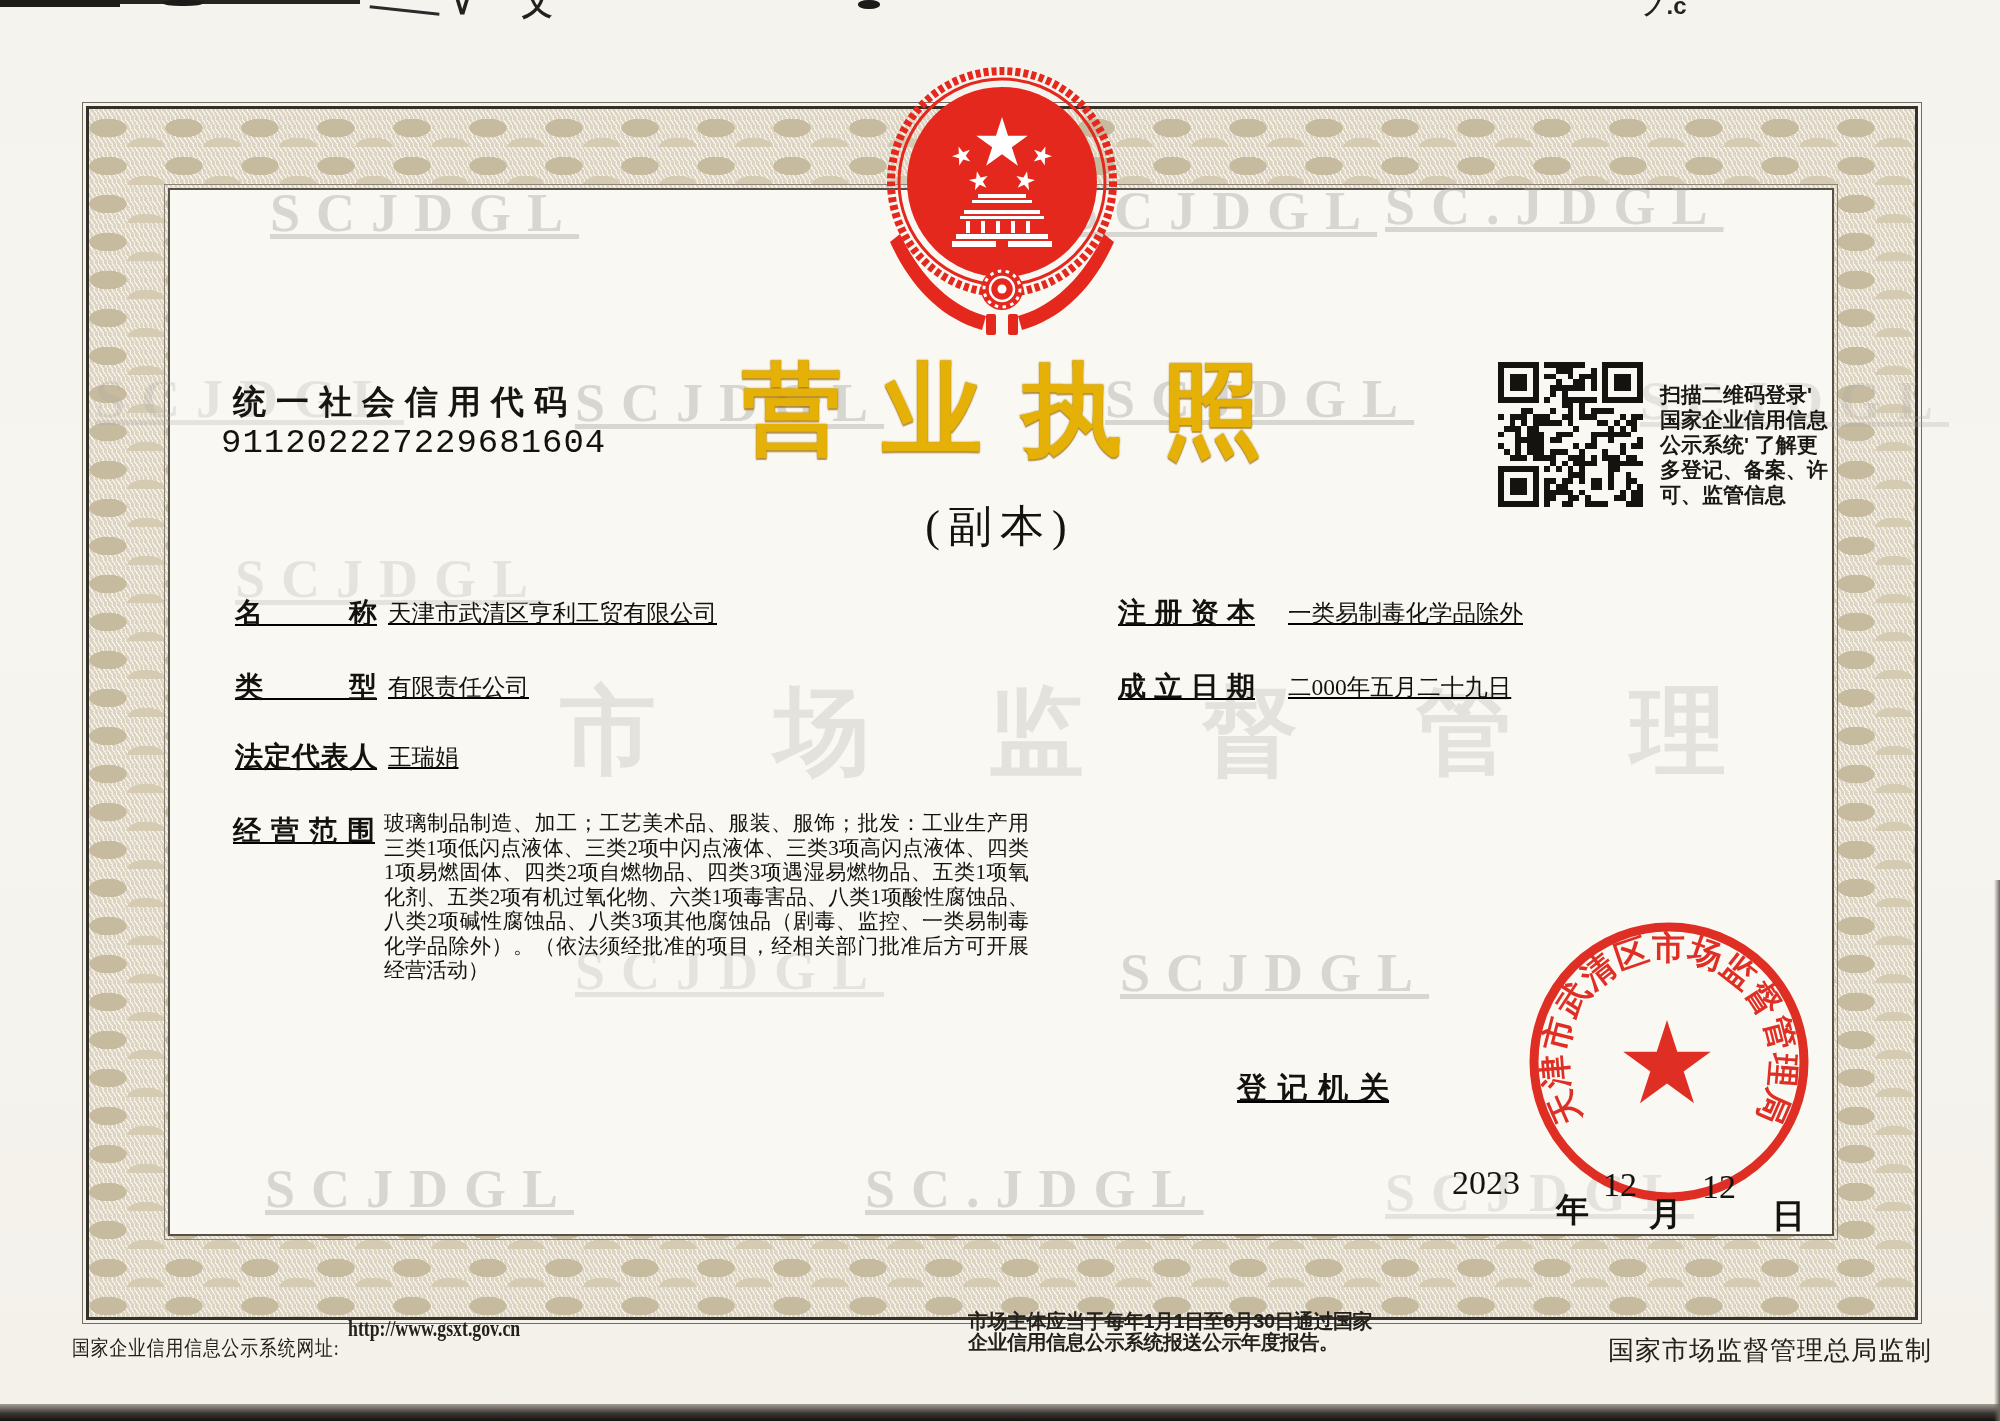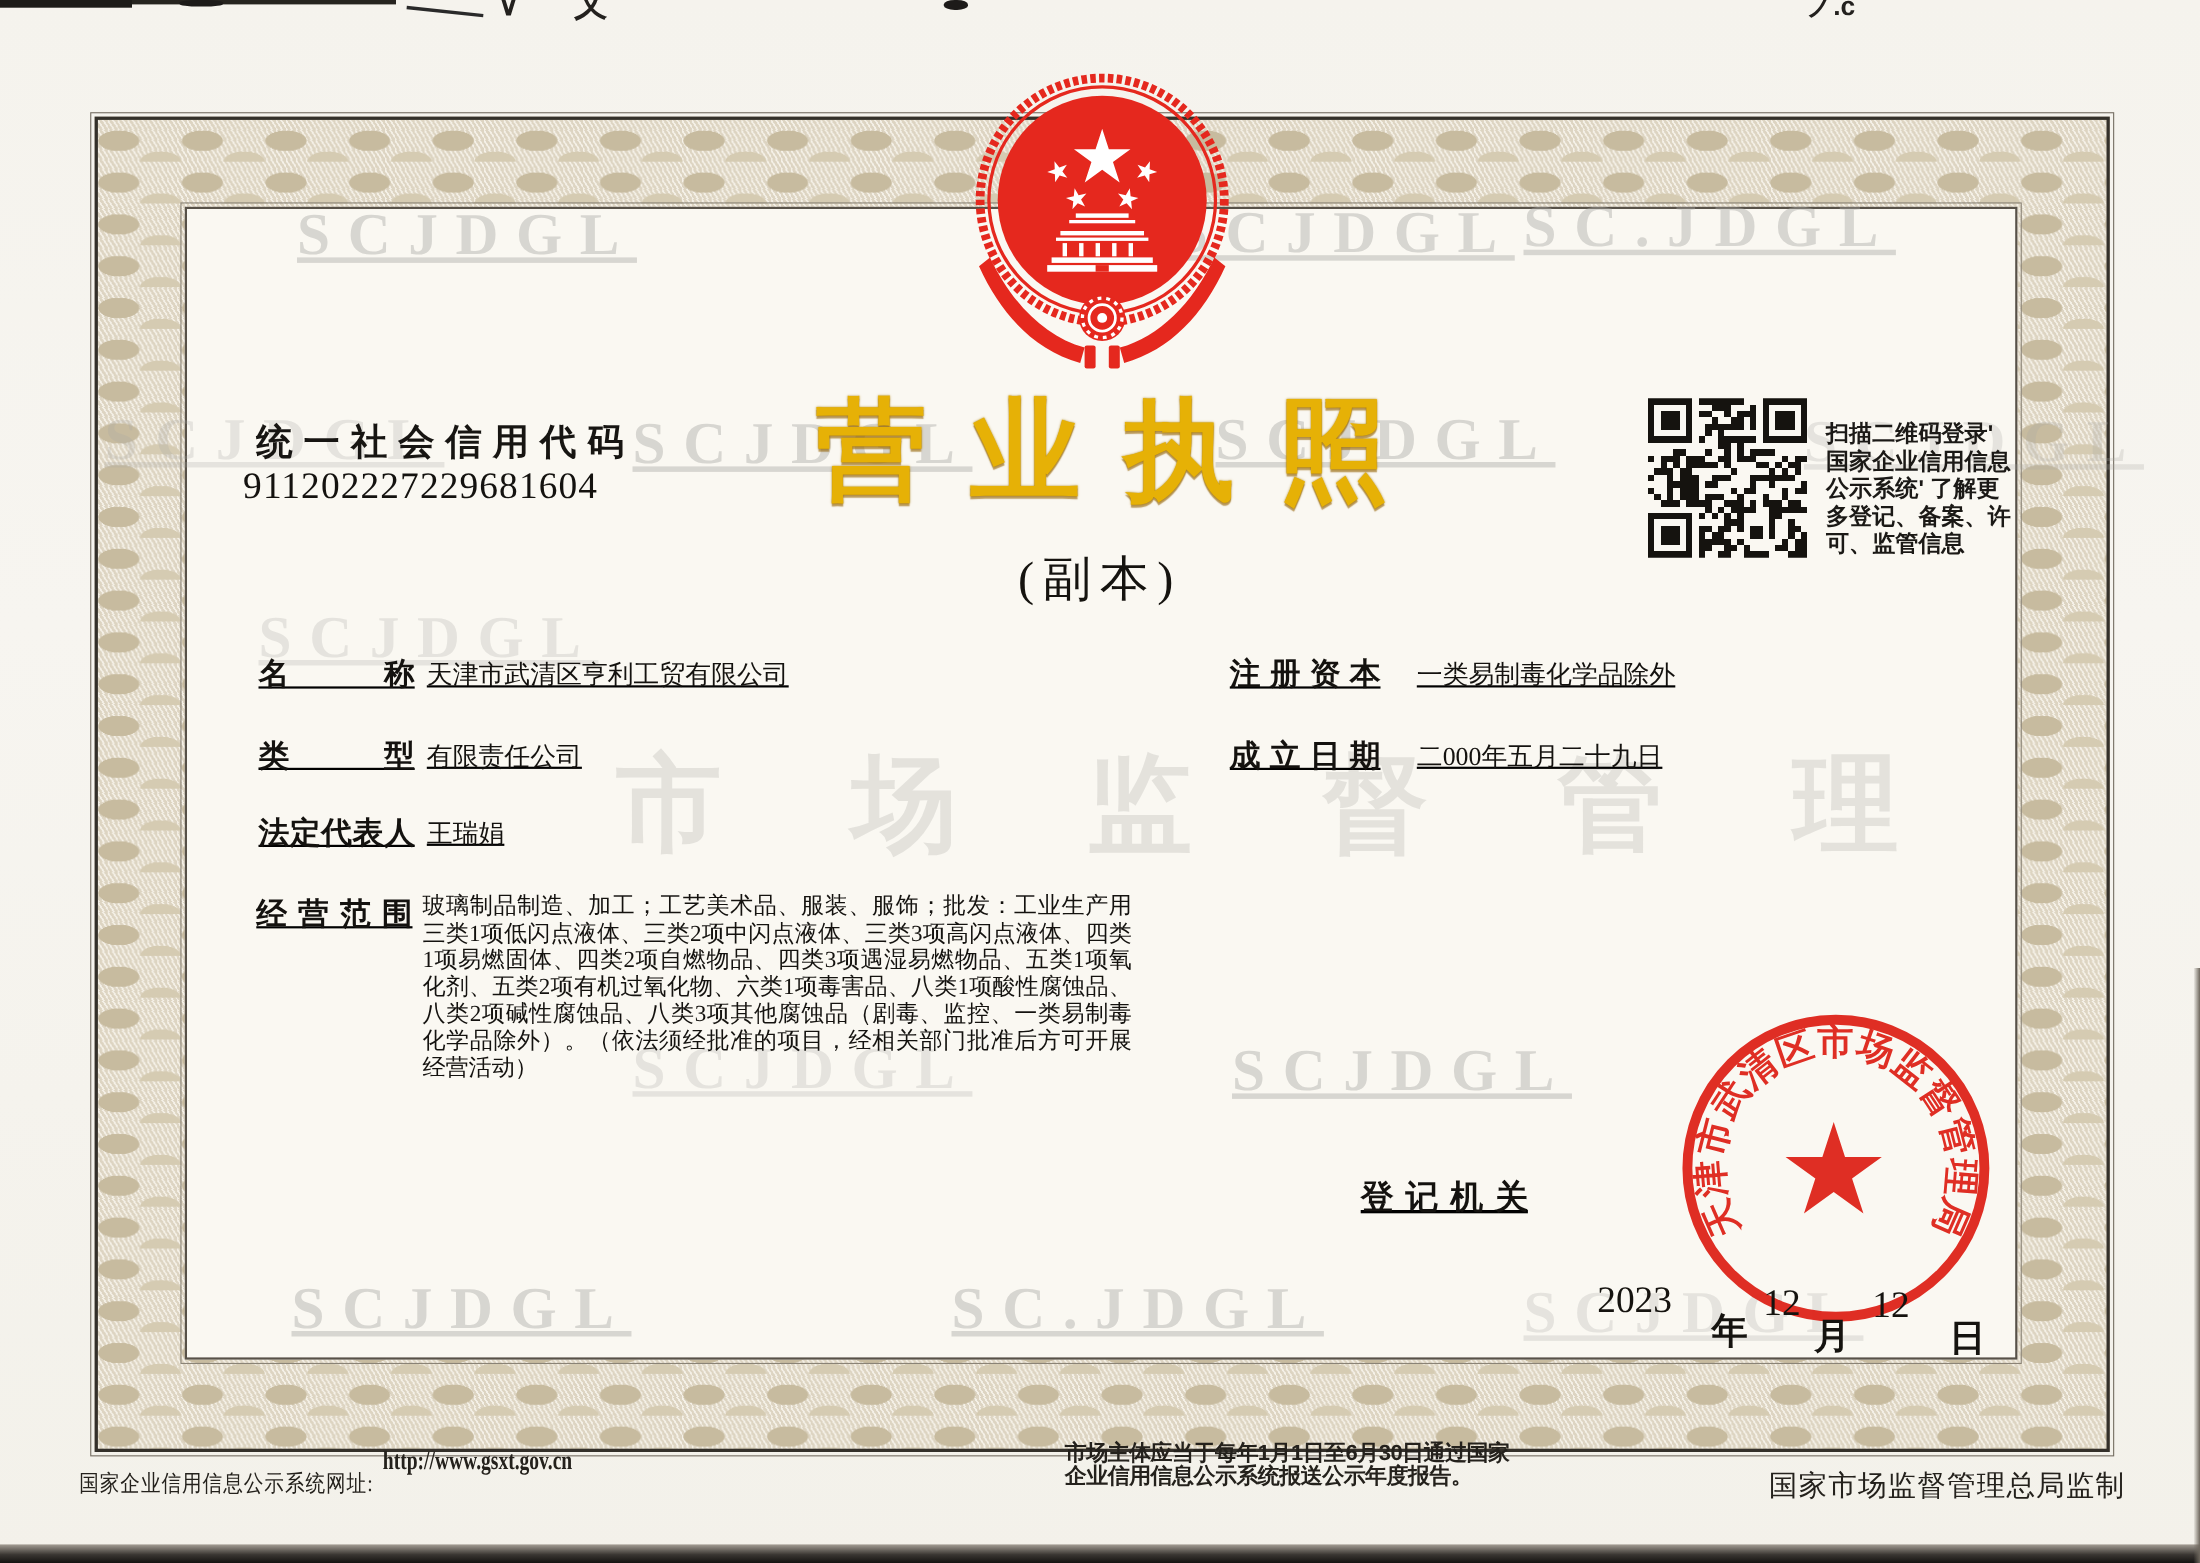--- a/index.html
+++ b/index.html
@@ -21,21 +21,21 @@
         border:2px solid #575148;outline:1px solid #8a8376;outline-offset:3px;}
   
   .wm{z-index:3;font-family:"Liberation Serif",serif;font-weight:bold;font-size:54px;
       letter-spacing:16px;color:#a9a8a4;opacity:.42;white-space:nowrap;text-decoration:underline;}
   .wm.lt{opacity:.25;}
   .wmc{z-index:3;font-size:96px;letter-spacing:118px;color:#8f8e8a;opacity:.20;
        font-weight:bold;white-space:nowrap;}
   
   .z4{z-index:4;}
   .cc-label{left:233px;top:380px;font-size:33px;font-weight:700;letter-spacing:10px;color:#171512;text-align:center;}
-  .cc-num{left:221px;top:424px;font-size:34px;font-family:Liberation Serif, serif;
+  .cc-num{left:221px;top:424px;font-size:34px;font-family:Liberation Mono, monospace;
           letter-spacing:1px;color:#14120f;}
   .title{left:742px;top:344px;font-size:100px;font-weight:700;letter-spacing:40px;
          white-space:nowrap;color:#e6b106;
          text-shadow:0 2px 1px rgba(146,97,0,.6),0 0 2px #a87c00;}
   .subtitle{left:880px;top:497px;width:240px;text-align:center;font-size:44px;
             letter-spacing:8px;color:#15130f;font-family:"Liberation Serif",serif;}
   .qr{left:1498px;top:362px;width:145px;height:145px;}
   .qr svg{width:100%;height:100%;shape-rendering:crispEdges;}
   .qr-cap{left:1660px;top:382px;width:200px;font-size:21px;font-weight:700;line-height:25px;
           color:#1b1916;white-space:pre-line;}

